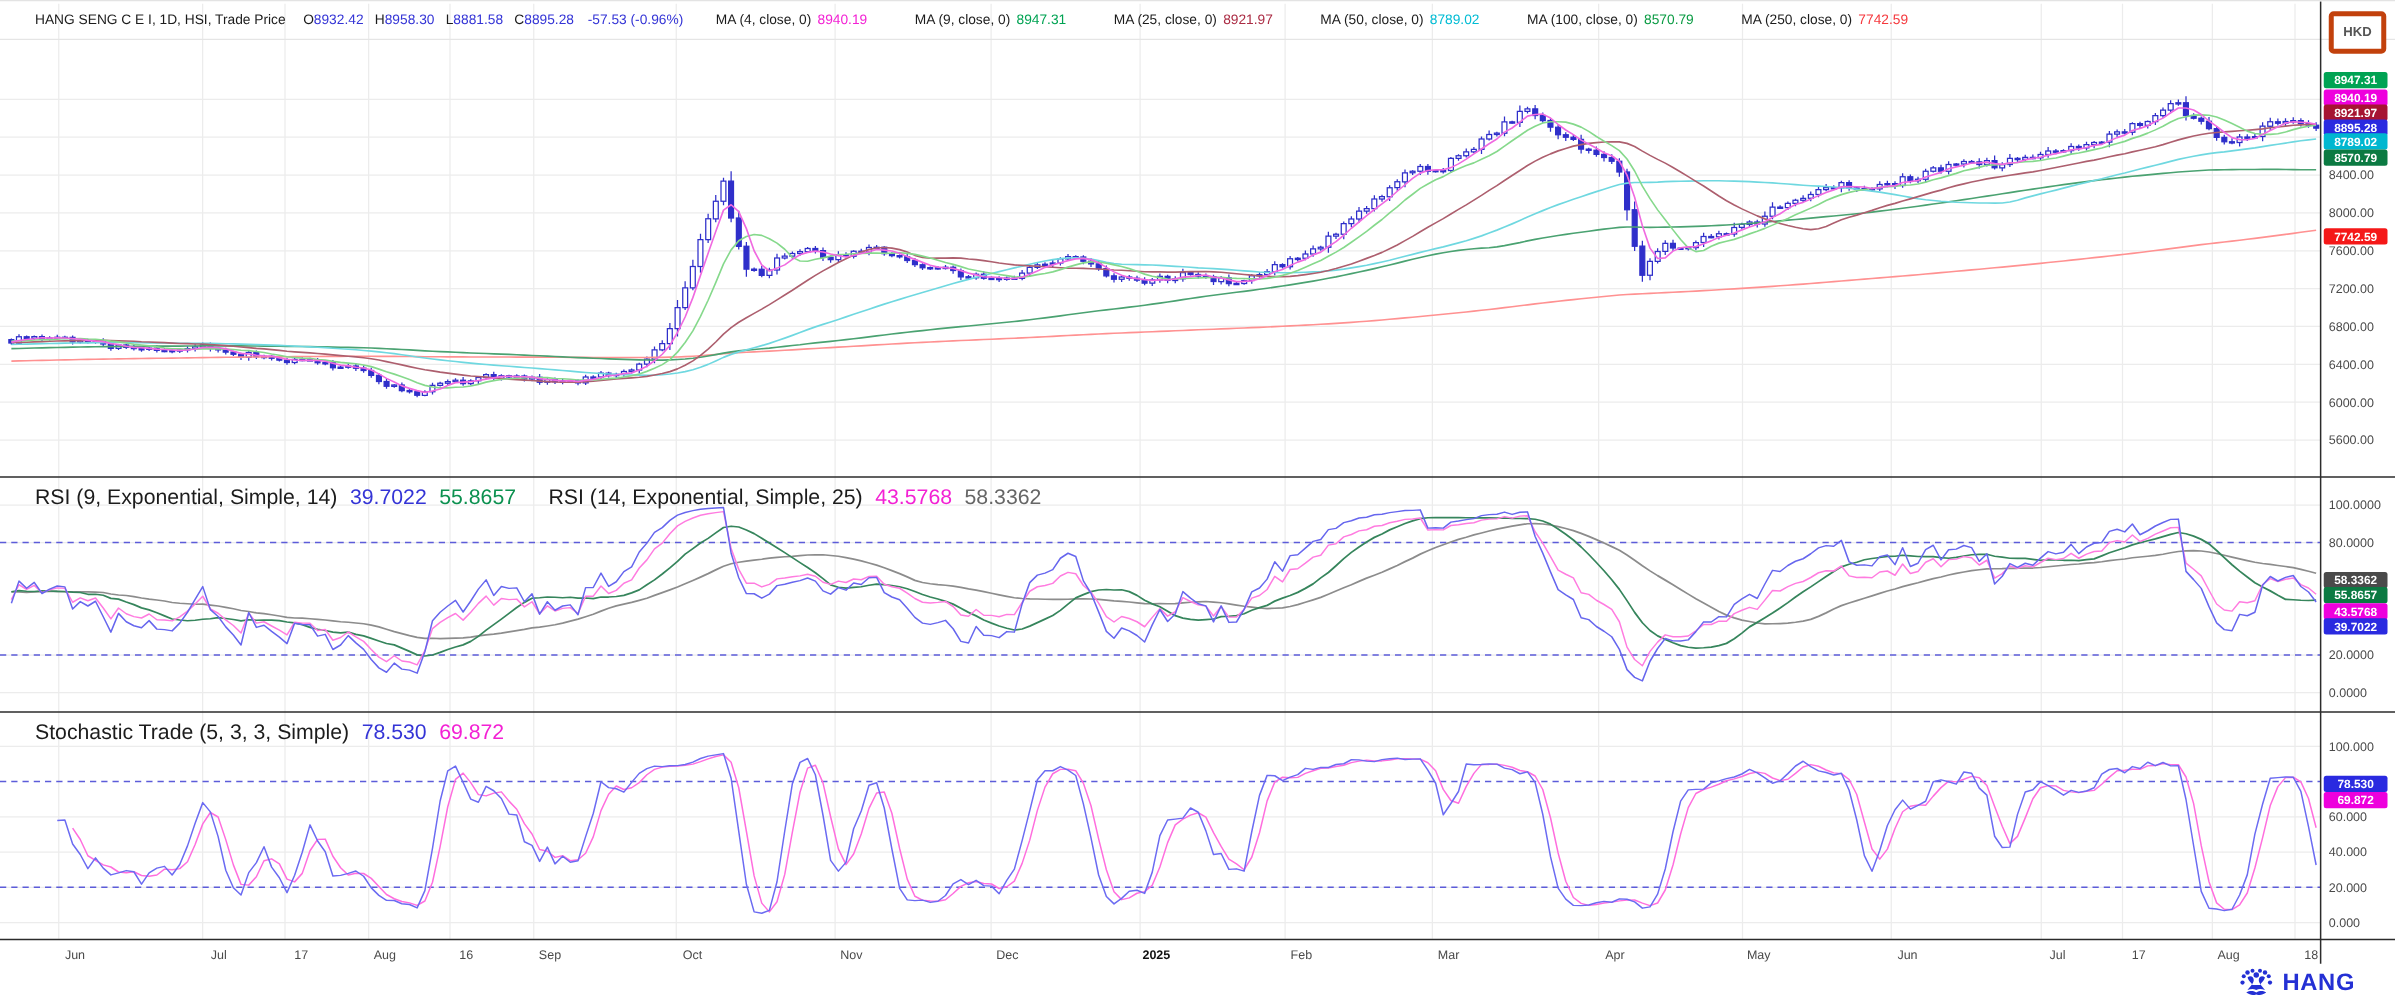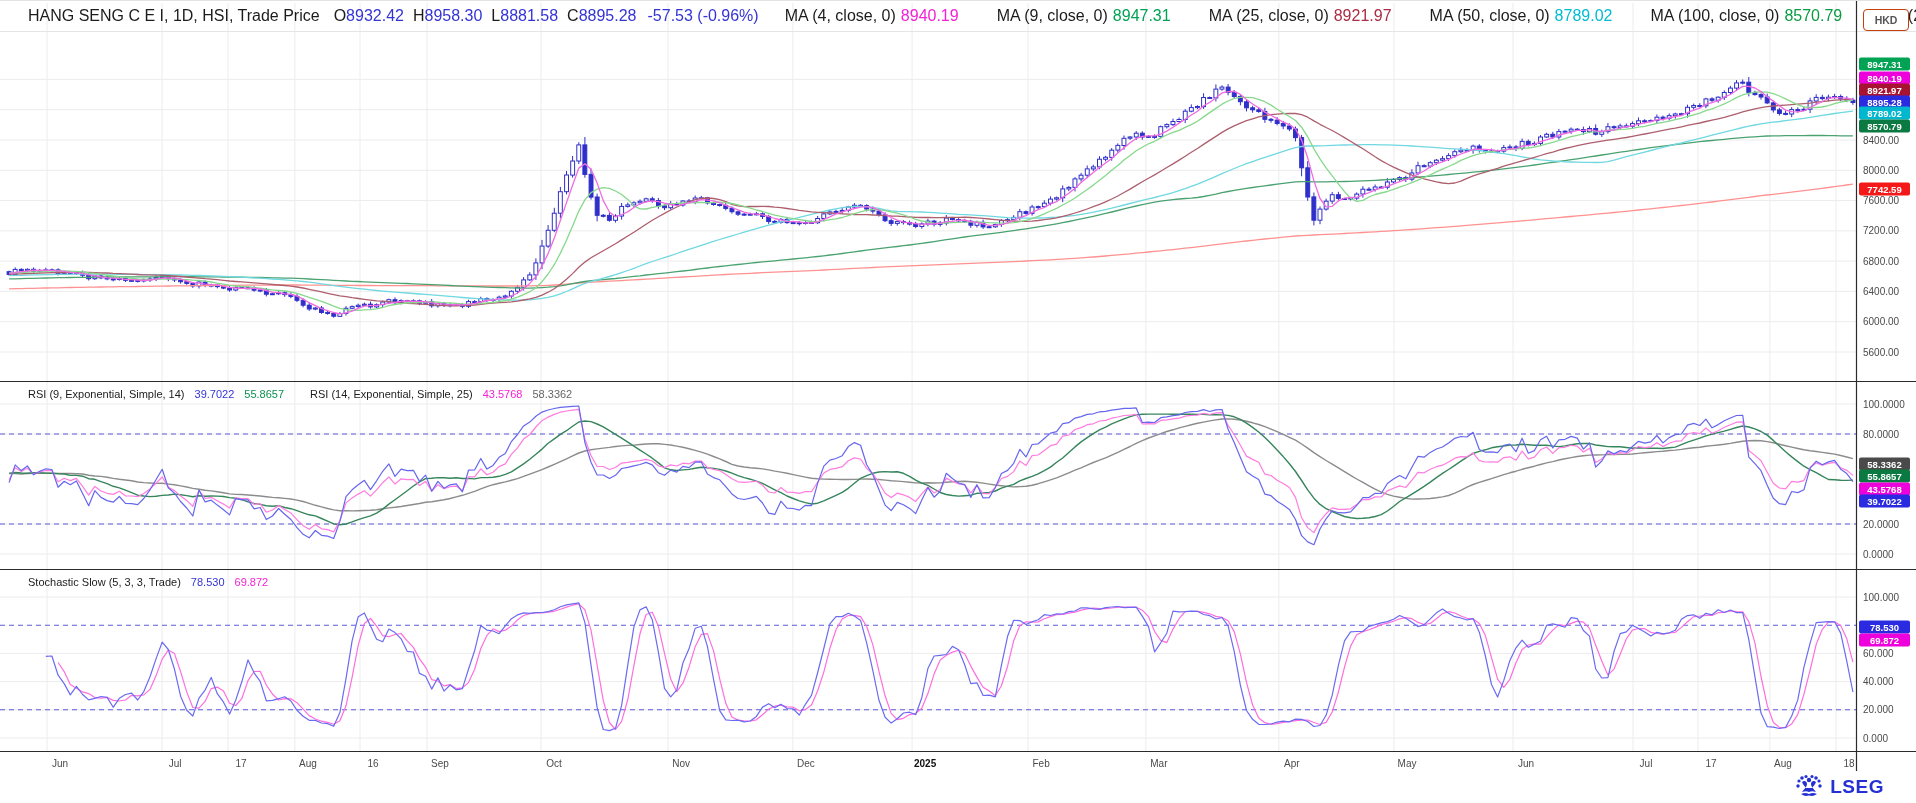--- a/index.html
+++ b/index.html
@@ -1,30 +1,30 @@
 <!DOCTYPE html>
 <html><head>
 <meta charset="utf-8">
 <style>
   html,body{margin:0;padding:0;background:#fff;}
   .app{position:relative;width:1916px;height:803px;background:#fff;overflow:hidden;
        font-family:"Liberation Sans",sans-serif;border-top:1px solid #e3e3e3;}
   #chart-svg{position:absolute;left:0;top:0;}
   .topbar{position:absolute;left:0;top:0;height:30px;right:64px;display:flex;align-items:center;
-          padding-left:28px;font-size:16px;color:#1c1c1c;white-space:nowrap;}
+          padding-left:28px;font-size:11px;color:#1c1c1c;white-space:nowrap;}
   .topbar .title{margin-right:14px;color:#1c1c1c;}
   .ohlc-item{margin-right:9px;}
   .ohlc-item .lbl{color:#1c1c1c;}
   .chg{margin-left:2px;margin-right:26px;}
   .ma-item{margin-right:38px;}
   .ma-item .lbl{color:#1c1c1c;margin-right:5px;}
-  .hkd{position:absolute;top:8px;right:7px;width:46px;height:22px;background:#fff;
-       border:1px solid #c2410c;border-radius:4px;color:#555;font-weight:bold;
+  .hkd{position:absolute;top:8px;right:7px;width:46px;height:34px;background:#fff;
+       border:4px solid #c2410c;border-radius:4px;color:#555;font-weight:bold;
        font-size:10.5px;font-family:"Liberation Sans",sans-serif;cursor:pointer;line-height:20px;text-align:center;padding:0;}
-  .panel-legend{position:absolute;left:28px;font-size:11px;color:#1c1c1c;white-space:nowrap;}
+  .panel-legend{position:absolute;left:28px;font-size:17px;color:#1c1c1c;white-space:nowrap;}
   #rsi-legend{top:387px;}
   #stoch-legend{top:575px;}
   .pl-item{margin-right:10px;}
   .pl-item.newgroup{margin-left:16px;}
   .lseg{position:absolute;right:32px;bottom:4px;display:flex;align-items:center;gap:6px;
         color:#2430d4;font-weight:bold;font-size:19px;letter-spacing:.5px;}
 </style>
 </head>
 <body>
 
@@ -815,33 +815,33 @@
   <div class="topbar">
     <span class="title">HANG SENG C E I, 1D, HSI, Trade Price</span>
     <span id="ohlc-items"><span class="ohlc-item"><span class="lbl" style="color: rgb(28, 28, 28);">O</span><span style="color: rgb(52, 52, 214);">8932.42</span></span><span class="ohlc-item"><span class="lbl" style="color: rgb(28, 28, 28);">H</span><span style="color: rgb(52, 52, 214);">8958.30</span></span><span class="ohlc-item"><span class="lbl" style="color: rgb(28, 28, 28);">L</span><span style="color: rgb(52, 52, 214);">8881.58</span></span><span class="ohlc-item"><span class="lbl" style="color: rgb(28, 28, 28);">C</span><span style="color: rgb(52, 52, 214);">8895.28</span></span></span>
     <span class="chg" style="color: rgb(52, 52, 214);">-57.53 (-0.96%)</span>
     <span id="ma-items"><span class="ma-item"><span class="lbl" style="color: rgb(28, 28, 28);">MA (4, close, 0)</span><span style="color: rgb(243, 33, 212);">8940.19</span></span><span class="ma-item"><span class="lbl" style="color: rgb(28, 28, 28);">MA (9, close, 0)</span><span style="color: rgb(0, 163, 83);">8947.31</span></span><span class="ma-item"><span class="lbl" style="color: rgb(28, 28, 28);">MA (25, close, 0)</span><span style="color: rgb(171, 44, 68);">8921.97</span></span><span class="ma-item"><span class="lbl" style="color: rgb(28, 28, 28);">MA (50, close, 0)</span><span style="color: rgb(0, 188, 212);">8789.02</span></span><span class="ma-item"><span class="lbl" style="color: rgb(28, 28, 28);">MA (100, close, 0)</span><span style="color: rgb(10, 155, 67);">8570.79</span></span><span class="ma-item"><span class="lbl" style="color: rgb(28, 28, 28);">MA (250, close, 0)</span><span style="color: rgb(245, 56, 61);">7742.59</span></span></span>
   </div>
 
   <button class="hkd">HKD</button>
 
   <div class="panel-legend" id="rsi-legend"><span class="pl-item" style="color: rgb(28, 28, 28);">RSI (9, Exponential, Simple, 14)</span><span class="pl-item" style="color: rgb(52, 52, 214);">39.7022</span><span class="pl-item" style="color: rgb(12, 145, 80);">55.8657</span><span class="pl-item newgroup" style="color: rgb(28, 28, 28);">RSI (14, Exponential, Simple, 25)</span><span class="pl-item" style="color: rgb(243, 33, 212);">43.5768</span><span class="pl-item" style="color: rgb(102, 102, 102);">58.3362</span></div>
-  <div class="panel-legend" id="stoch-legend"><span class="pl-item" style="color: rgb(28, 28, 28);">Stochastic Slow (5, 3, 3, Trade)</span><span class="pl-item" style="color: rgb(52, 52, 214);">78.530</span><span class="pl-item" style="color: rgb(243, 33, 212);">69.872</span></div>
+  <div class="panel-legend" id="stoch-legend"><span class="pl-item" style="color: rgb(28, 28, 28);">Stochastic Trade (5, 3, 3, Simple)</span><span class="pl-item" style="color: rgb(52, 52, 214);">78.530</span><span class="pl-item" style="color: rgb(243, 33, 212);">69.872</span></div>
 
   <div class="lseg">
     <svg width="30" height="27" viewBox="0 0 30 27">
       <g fill="#2430d4">
         <circle cx="5" cy="8" r="1.6"></circle>
           <circle cx="8" cy="5" r="1.8"></circle>
           <circle cx="12" cy="3.5" r="1.6"></circle>
         <circle cx="18" cy="3.5" r="1.6"></circle>
           <circle cx="22" cy="5" r="1.8"></circle>
           <circle cx="25" cy="8" r="1.6"></circle>
         <circle cx="4" cy="13" r="1.7"></circle>
           <circle cx="26" cy="13" r="1.7"></circle>
         <path d="M8 9 C10 7,13 8,13 11 C13 14,10 16,8 19 C11 18,13 18,15 19 C17 18,19 18,22 19 C20 16,17 14,17 11 C17 8,20 7,22 9 C21 12,19 13,18 15 L12 15 C11 13,9 12,8 9 Z"></path>
         <path d="M7 21 C10 19.5,12 19.5,15 21 C18 19.5,20 19.5,23 21 C20 23,18 23.5,15 22.5 C12 23.5,10 23,7 21 Z"></path>
         <circle cx="15" cy="7" r="2.2"></circle>
       </g>
     </svg>
-    <span>LSEG</span>
+    <span>HANG</span>
   </div>
 </div>
 
 </body></html>

